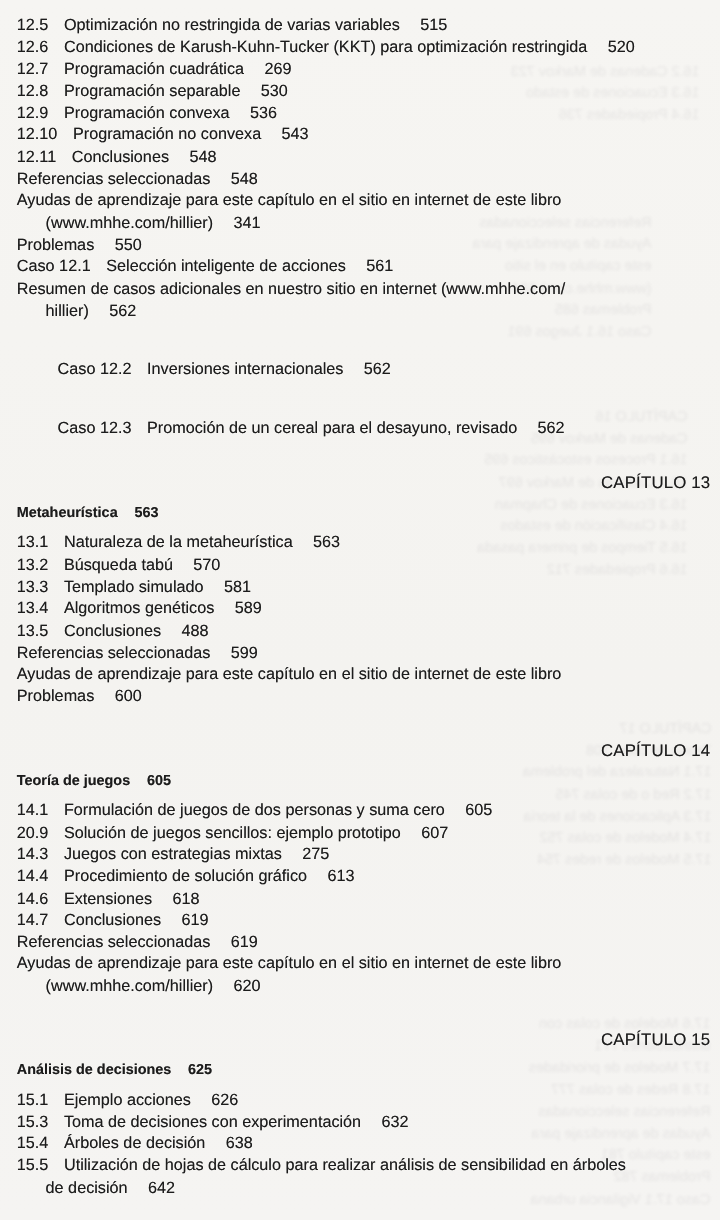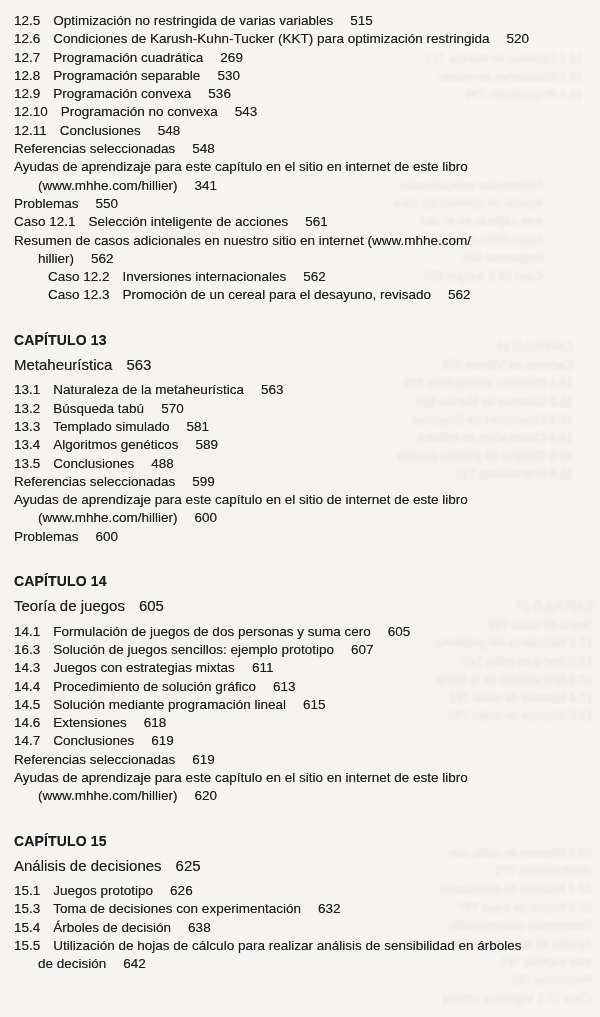--- a/index.html
+++ b/index.html
@@ -48,31 +48,32 @@
     z-index: 2;
     padding: 12px 8px 0 14px;
     font-size: 13.5px;
     line-height: 18.3px;
     text-shadow: 0 0 0.5px rgba(25,25,25,0.55);
   }
   .row { white-space: nowrap; }
   .row .num { display: inline-block; margin-right: 13px; }
   .row .pg  { display: inline-block; margin-left: 17px; }
   .row.cont { padding-left: 24px; }
-  .row.case { padding-left: 34px; }
+  .row.case { padding-left: 34px; margin-top: 31px; }
   .row.chapter {
-    font-weight: 700;
+    font-weight: 400;
     font-size: 14px;
     letter-spacing: 0.15px;
     margin-top: 26px;
     margin-bottom: 7px;
+    text-align: right;
   }
   .row.title {
-    font-weight: 400;
-    font-size: 15px;
+    font-weight: 700;
+    font-size: 12px;
     margin-bottom: 7px;
   }
   .row.title .pg { margin-left: 14px; }
 </style>
 </head>
 <body>
 
 <div class="page">
   <div class="ghost-layer">
     <div class="ghost ghost-0">16.2 Cadenas de Markov 723
@@ -128,35 +129,33 @@
       <div class="row case"><span class="num">Caso 12.3</span><span class="txt">Promoción de un cereal para el desayuno, revisado</span><span class="pg">562</span></div>
       <div class="row chapter"><span class="txt">CAPÍTULO 13</span></div>
       <div class="row title"><span class="txt">Metaheurística</span><span class="pg">563</span></div>
       <div class="row entry"><span class="num">13.1</span><span class="txt">Naturaleza de la metaheurística</span><span class="pg">563</span></div>
       <div class="row entry"><span class="num">13.2</span><span class="txt">Búsqueda tabú</span><span class="pg">570</span></div>
       <div class="row entry"><span class="num">13.3</span><span class="txt">Templado simulado</span><span class="pg">581</span></div>
       <div class="row entry"><span class="num">13.4</span><span class="txt">Algoritmos genéticos</span><span class="pg">589</span></div>
       <div class="row entry"><span class="num">13.5</span><span class="txt">Conclusiones</span><span class="pg">488</span></div>
       <div class="row plain"><span class="txt">Referencias seleccionadas</span><span class="pg">599</span></div>
       <div class="row plain"><span class="txt">Ayudas de aprendizaje para este capítulo en el sitio de internet de este libro</span></div>
-      <div class="row cont"><span class="txt">(www.mhhe.com/hillier)</span><span class="pg">600</span></div>
       <div class="row plain"><span class="txt">Problemas</span><span class="pg">600</span></div>
       <div class="row chapter"><span class="txt">CAPÍTULO 14</span></div>
       <div class="row title"><span class="txt">Teoría de juegos</span><span class="pg">605</span></div>
       <div class="row entry"><span class="num">14.1</span><span class="txt">Formulación de juegos de dos personas y suma cero</span><span class="pg">605</span></div>
-      <div class="row entry"><span class="num">16.3</span><span class="txt">Solución de juegos sencillos: ejemplo prototipo</span><span class="pg">607</span></div>
-      <div class="row entry"><span class="num">14.3</span><span class="txt">Juegos con estrategias mixtas</span><span class="pg">611</span></div>
+      <div class="row entry"><span class="num">20.9</span><span class="txt">Solución de juegos sencillos: ejemplo prototipo</span><span class="pg">607</span></div>
+      <div class="row entry"><span class="num">14.3</span><span class="txt">Juegos con estrategias mixtas</span><span class="pg">275</span></div>
       <div class="row entry"><span class="num">14.4</span><span class="txt">Procedimiento de solución gráfico</span><span class="pg">613</span></div>
-      <div class="row entry"><span class="num">14.5</span><span class="txt">Solución mediante programación lineal</span><span class="pg">615</span></div>
       <div class="row entry"><span class="num">14.6</span><span class="txt">Extensiones</span><span class="pg">618</span></div>
       <div class="row entry"><span class="num">14.7</span><span class="txt">Conclusiones</span><span class="pg">619</span></div>
       <div class="row plain"><span class="txt">Referencias seleccionadas</span><span class="pg">619</span></div>
       <div class="row plain"><span class="txt">Ayudas de aprendizaje para este capítulo en el sitio en internet de este libro</span></div>
       <div class="row cont"><span class="txt">(www.mhhe.com/hillier)</span><span class="pg">620</span></div>
       <div class="row chapter"><span class="txt">CAPÍTULO 15</span></div>
       <div class="row title"><span class="txt">Análisis de decisiones</span><span class="pg">625</span></div>
-      <div class="row entry"><span class="num">15.1</span><span class="txt">Juegos prototipo</span><span class="pg">626</span></div>
+      <div class="row entry"><span class="num">15.1</span><span class="txt">Ejemplo acciones</span><span class="pg">626</span></div>
       <div class="row entry"><span class="num">15.3</span><span class="txt">Toma de decisiones con experimentación</span><span class="pg">632</span></div>
       <div class="row entry"><span class="num">15.4</span><span class="txt">Árboles de decisión</span><span class="pg">638</span></div>
       <div class="row entry"><span class="num">15.5</span><span class="txt">Utilización de hojas de cálculo para realizar análisis de sensibilidad en árboles</span></div>
       <div class="row cont"><span class="txt">de decisión</span><span class="pg">642</span></div>
     </div>
 </div>
 
 </body></html>

